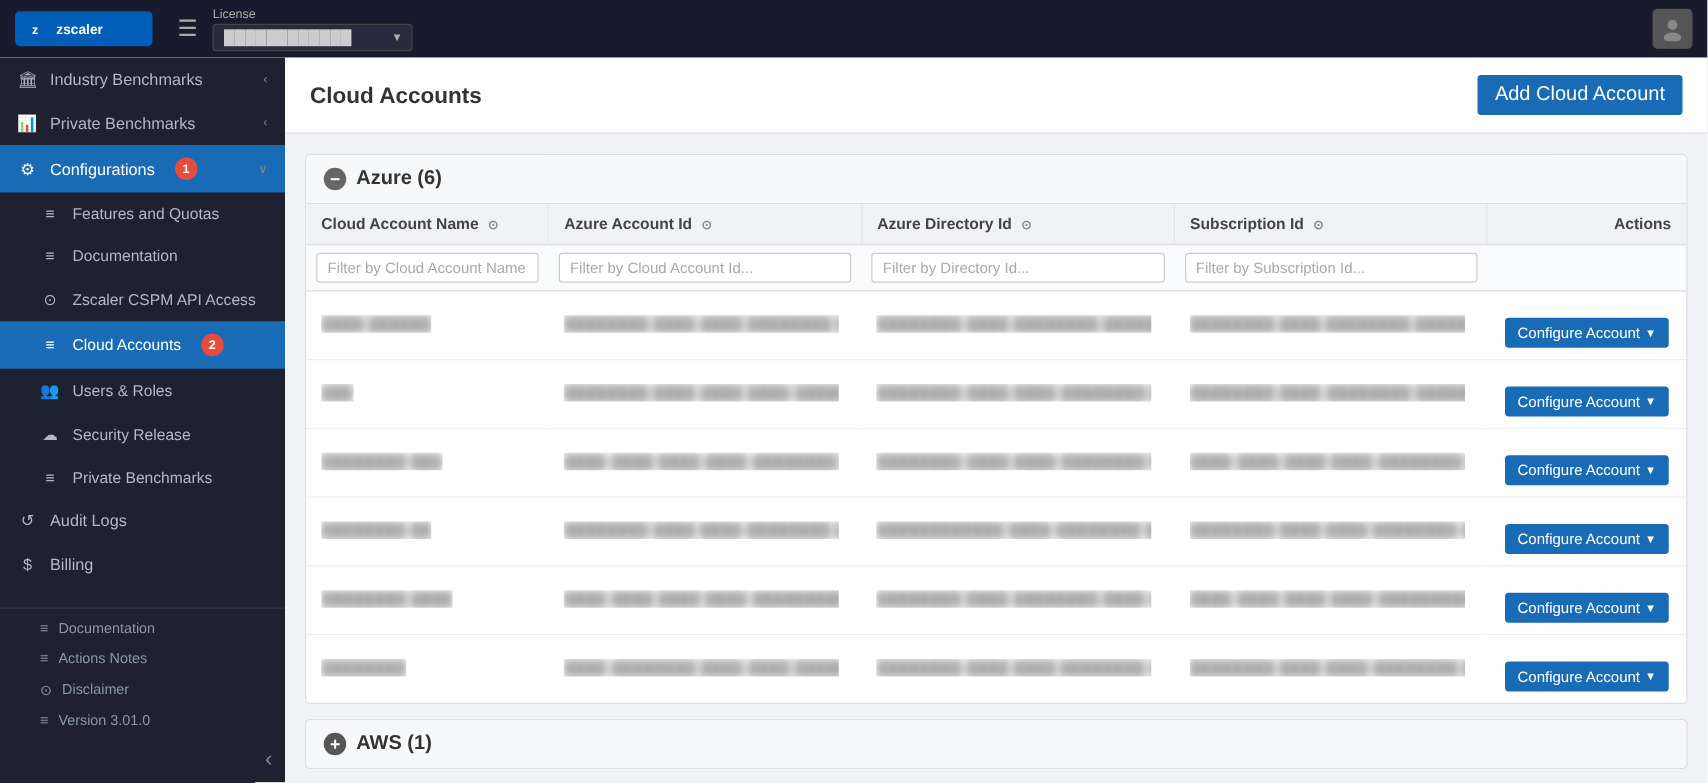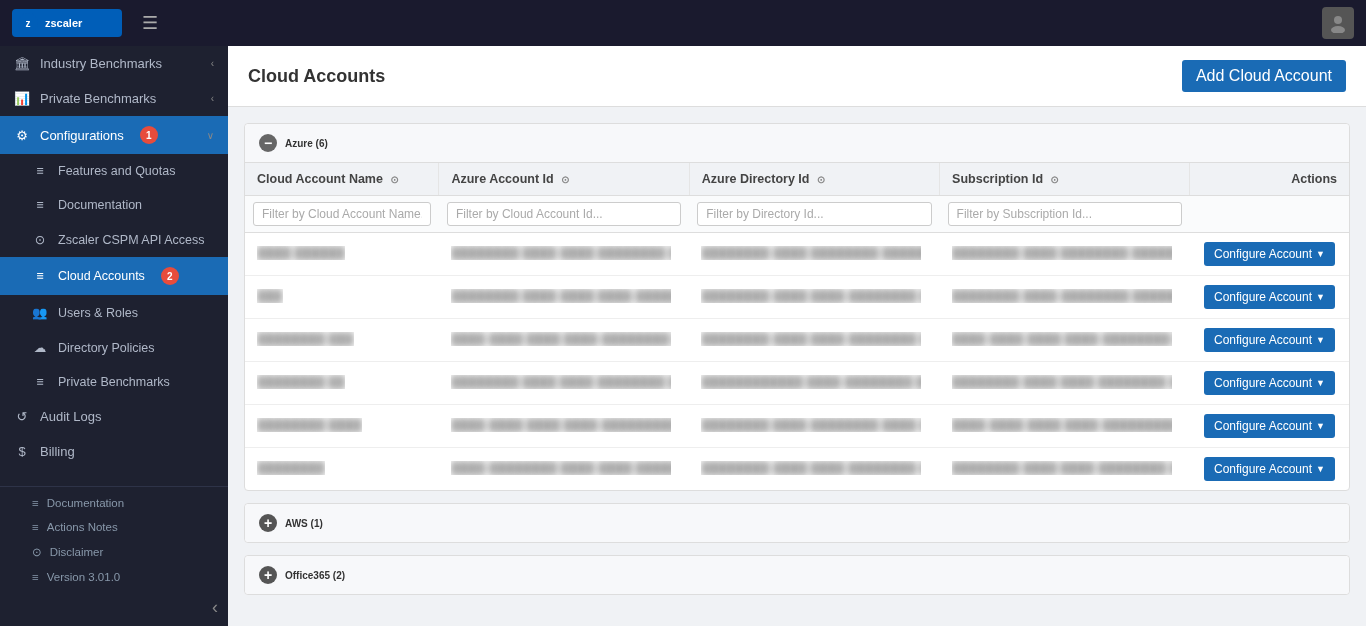--- a/index.html
+++ b/index.html
@@ -48,58 +48,66 @@
     .content-body::-webkit-scrollbar { width: 6px; }
     .content-body::-webkit-scrollbar-thumb { background: #ccc; }
 
     
     .accordion { background: white; border: 1px solid #ddd; border-radius: 4px; margin-bottom: 12px; }
     .accordion-header { display: flex; align-items: center; padding: 10px 14px; cursor: pointer; gap: 8px; background: #f7f8fa; border-radius: 4px 4px 0 0; border-bottom: 1px solid #ddd; }
     .accordion-header.collapsed { border-radius: 4px; border-bottom: none; }
     .accordion-toggle { width: 18px; height: 18px; border-radius: 50%; display: flex; align-items: center; justify-content: center; font-size: 14px; font-weight: bold; flex-shrink: 0; }
     .accordion-toggle.minus { background: #666; color: white; }
     .accordion-toggle.plus { background: #555; color: white; }
-    .accordion-title { font-size: 10px; font-weight: 600; color: #333; }
+    .accordion-title { font-size: 16px; font-weight: 600; color: #333; }
 
     
     .table-wrap { overflow-x: auto; }
     table { width: 100%; border-collapse: collapse; padding-left: 36px; }
     thead tr { background: #f0f2f5; }
     th { padding: 9px 12px; text-align: left; font-size: 12.5px; font-weight: 600; color: #444; border-bottom: 1px solid #ddd; border-right: 1px solid #e5e5e5; white-space: nowrap; }
     th:last-child { border-right: none; text-align: right; }
     th .sort-icon { color: #888; margin-left: 4px; font-size: 10px; }
     .filter-row td { padding: 6px 8px; background: #fafbfc; border-bottom: 1px solid #ddd; }
     .filter-input { width: 100%; border: 1px solid #ccc; padding: 4px 8px; border-radius: 3px; font-size: 12px; color: #aaa; background: white; }
     .filter-input::placeholder { color: #aaa; }
     tbody tr { border-bottom: 1px solid #eee; }
     tbody tr:last-child { border-bottom: none; }
     td { padding: 9px 12px; font-size: 12px; color: #555; }
     td:last-child { text-align: center; }
     .blurred { color: transparent; text-shadow: 0 0 7px rgba(0,0,0,0.35); user-select: none; white-space: nowrap; overflow: hidden; max-width: 220px; display: inline-block; }
-    .btn-configure { background: #1a6bb5; color: white; border: none; padding: 5px 10px; border-radius: 3px; cursor: pointer; font-size: 12px; display: inline-flex; align-items: center; gap: 4px; }
+    .btn-configure { background: #1a6bb5; color: white; border: none; padding: 5px 10px; border-radius: 3px; cursor: pointer; font-size: 12px; display: inline-flex; align-items: center; gap: 4px; margin-top: 12px; }
     .btn-configure .caret { font-size: 9px; }
 
     
     .license-section { display: flex; flex-direction: column; }
     .license-section-label { color: #aaa; font-size: 10px; margin-bottom: 2px; }
   </style>
 </head>
 <body>
 
 <div class="topbar">
   <div class="topbar-logo">
     <div class="logo-img">
       <svg width="100" height="22" viewBox="0 0 100 22">
         <circle cx="11" cy="11" r="10" fill="#005eb8"></circle>
         <text x="11" y="15" text-anchor="middle" fill="white" font-size="10" font-weight="bold">z</text>
         <text x="28" y="15" fill="white" font-size="11" font-weight="600">zscaler</text>
       </svg>
     </div>
   </div>
   <span class="topbar-menu-icon">☰</span>
+  <div class="license-section">
+    <span class="license-section-label">License</span>
+    <div class="license-dropdown-wrap">
+      <select class="license-select">
+        <option>████████████</option>
+      </select>
+    </div>
+  </div>
   <div class="topbar-spacer"></div>
   <div class="topbar-avatar">
     <svg width="20" height="20" viewBox="0 0 20 20">
       <circle cx="10" cy="7" r="4" fill="#888"></circle>
       <ellipse cx="10" cy="17" rx="7" ry="4" fill="#888"></ellipse>
     </svg>
   </div>
 </div>
 
 <div class="layout">
@@ -146,21 +154,21 @@
       <div class="sidebar-badge">2</div>
     </div>
 
     <div class="sidebar-item sub">
       <span class="sidebar-icon">👥</span>
       <span>Users &amp; Roles</span>
     </div>
 
     <div class="sidebar-item sub">
       <span class="sidebar-icon">☁</span>
-      <span>Directory Policies</span>
+      <span>Security Release</span>
     </div>
 
     <div class="sidebar-item sub">
       <span class="sidebar-icon">≡</span>
       <span>Private Benchmarks</span>
     </div>
 
     <div class="sidebar-item">
       <span class="sidebar-icon">↺</span>
       <span>Audit Logs</span>

